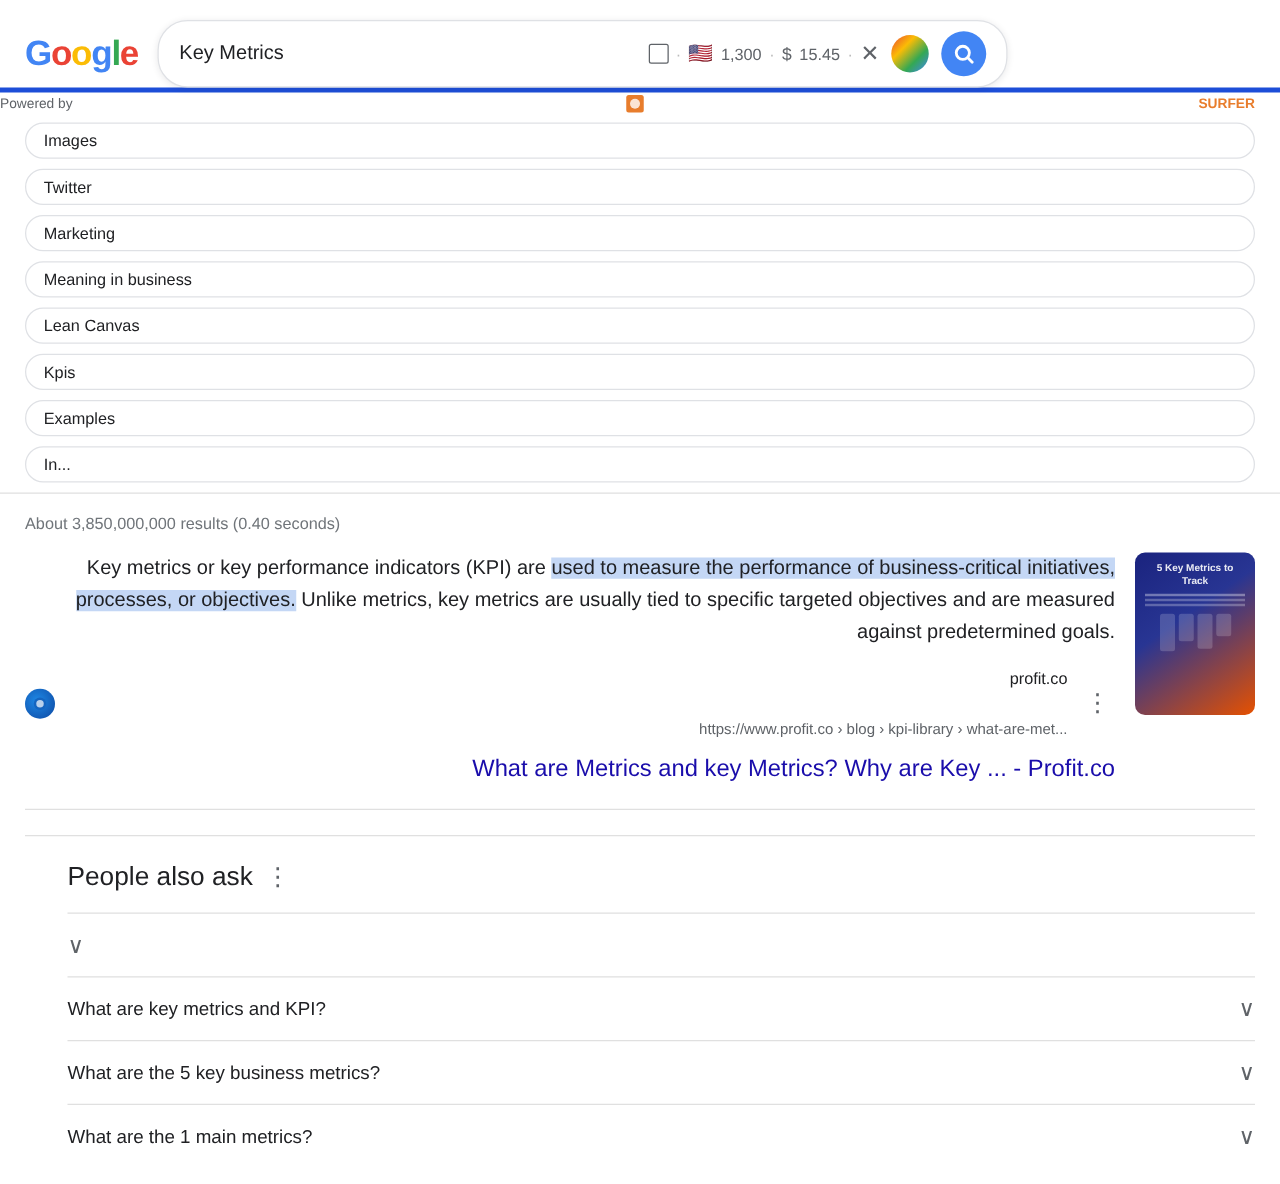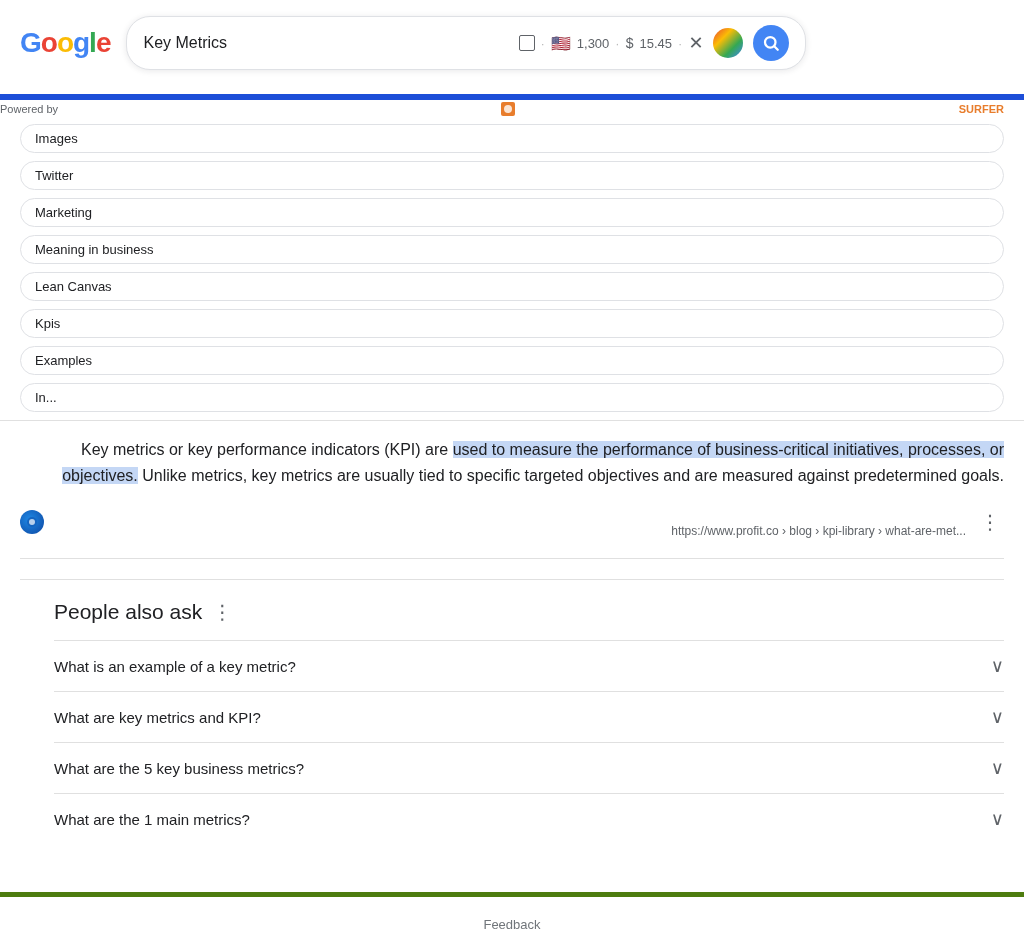--- a/index.html
+++ b/index.html
@@ -7,23 +7,23 @@
       font-family: Arial, sans-serif;
       background: #fff;
       color: #202124;
       font-size: 14px;
     }
 
     
     .header {
       display: flex;
       align-items: center;
-      padding: 16px 20px 24px 20px;
+      padding: 16px 20px 0 20px;
       gap: 16px;
-      border-bottom: 6px solid #1d4ed8;
+      border-bottom: 4px solid #1d4ed8;
     }
 
     .google-logo {
       font-size: 28px;
       font-weight: bold;
       letter-spacing: -1px;
       flex-shrink: 0;
     }
     .g-blue { color: #4285F4; }
     .g-red { color: #EA4335; }
@@ -387,54 +387,70 @@
   <div class="chip">Marketing</div>
   <div class="chip">Meaning in business</div>
   <div class="chip">Lean Canvas</div>
   <div class="chip">Kpis</div>
   <div class="chip">Examples</div>
   <div class="chip">In...</div>
 </div>
 
 <div class="main">
 
+  <div class="results-count">About 3,850,000,000 results (0.40 seconds)</div>
 
   <div class="featured">
     <div class="featured-text">
       <span>Key metrics or key performance indicators (KPI) are </span><span class="highlight">used to measure the performance of business-critical initiatives, processes, or objectives.</span><span> Unlike metrics, key metrics are usually tied to specific targeted objectives and are measured against predetermined goals.</span>
 
       
       <div class="source-line">
         <div class="source-favicon">
           <svg width="12" height="12" viewBox="0 0 12 12">
             <circle cx="6" cy="6" r="5" fill="#1565C0"></circle>
             <circle cx="6" cy="6" r="3" fill="#fff" opacity="0.7"></circle>
           </svg>
         </div>
         <div class="source-info">
+          <span class="source-name">profit.co</span>
           <span class="source-url">https://www.profit.co › blog › kpi-library › what-are-met...</span>
         </div>
         <span class="more-icon">⋮</span>
       </div>
 
-
-    </div>
-
+      <a class="result-link">What are Metrics and key Metrics? Why are Key ... - Profit.co</a>
+
+    </div>
+
+    <div class="featured-image-placeholder">
+      <div class="featured-image-inner">
+        <div style="font-size:8px;font-weight:bold;margin-bottom:4px;">5 Key Metrics to Track</div>
+        <div style="width:80px;height:2px;background:rgba(255,255,255,0.4);margin:2px 0;"></div>
+        <div style="width:80px;height:2px;background:rgba(255,255,255,0.3);margin:2px 0;"></div>
+        <div style="width:80px;height:2px;background:rgba(255,255,255,0.3);margin:2px 0;"></div>
+        <div style="margin-top:6px;display:flex;gap:3px;justify-content:center;">
+          <div style="width:12px;height:30px;background:rgba(255,255,255,0.2);border-radius:2px;"></div>
+          <div style="width:12px;height:22px;background:rgba(255,255,255,0.2);border-radius:2px;"></div>
+          <div style="width:12px;height:28px;background:rgba(255,255,255,0.2);border-radius:2px;"></div>
+          <div style="width:12px;height:18px;background:rgba(255,255,255,0.2);border-radius:2px;"></div>
+        </div>
+      </div>
+    </div>
   </div>
 
   <div class="divider"></div>
 
   <div class="paa-section">
     <div class="paa-header">
       <span>People also ask</span>
       <span class="paa-more-icon">⋮</span>
     </div>
 
     <div class="paa-item">
-      <span class="paa-question">What is an example of a key metric?</span>
       <span class="chevron-icon">∨</span>
     </div>
 
     <div class="paa-item">
       <span class="paa-question">What are key metrics and KPI?</span>
       <span class="chevron-icon">∨</span>
     </div>
 
     <div class="paa-item">
       <span class="paa-question">What are the 5 key business metrics?</span>

